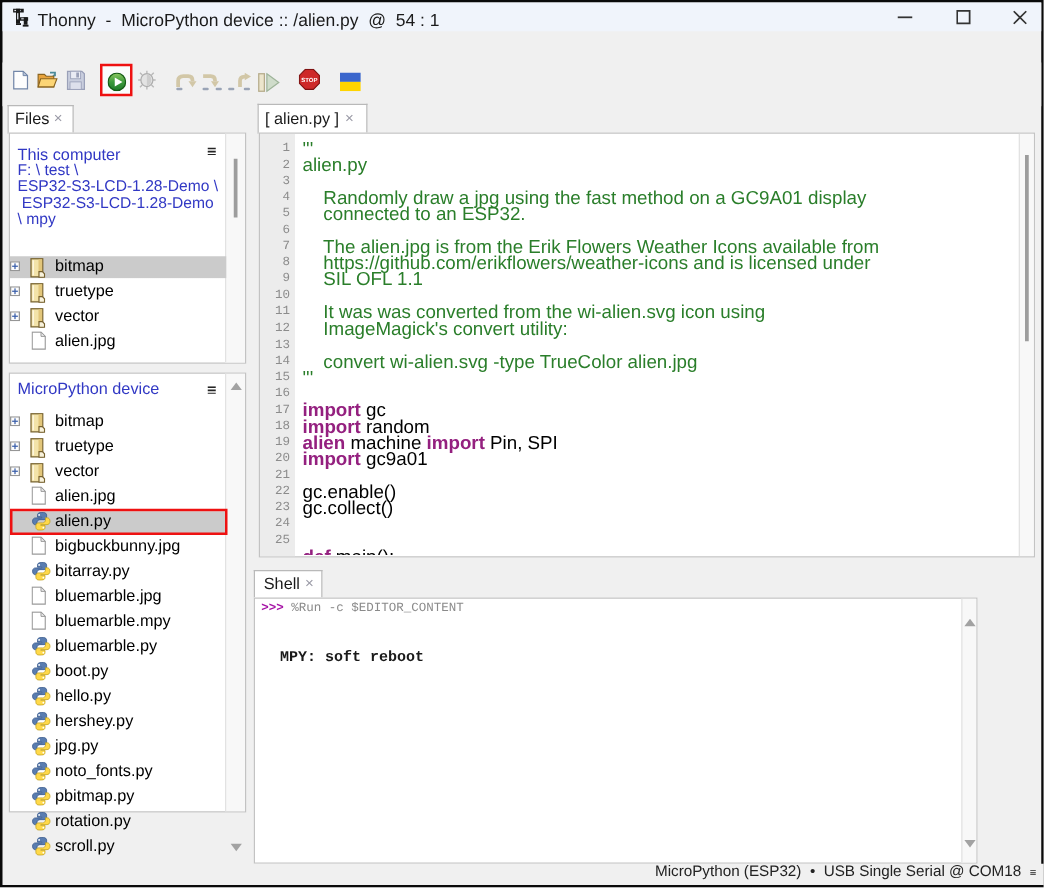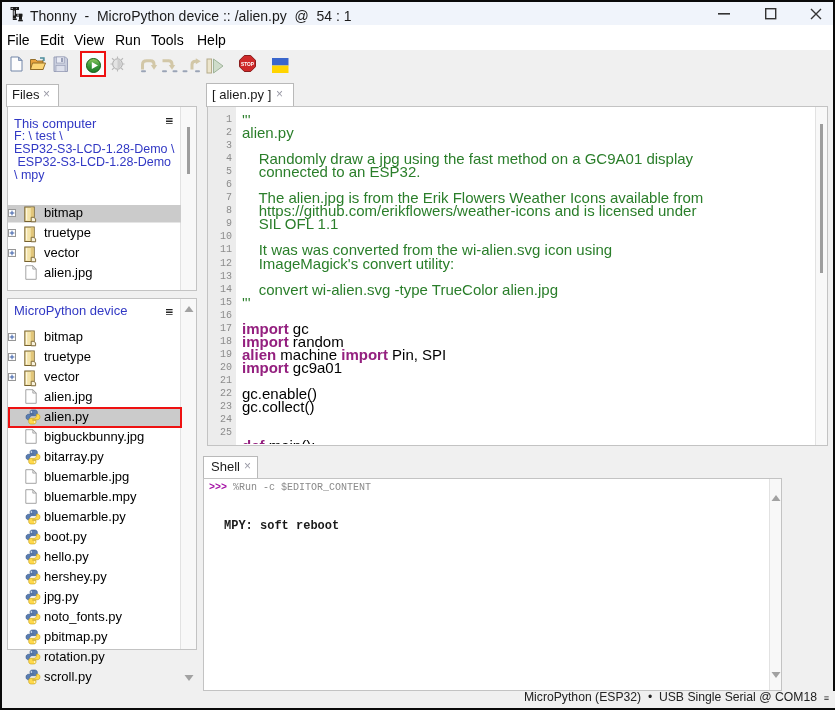--- a/index.html
+++ b/index.html
@@ -68,28 +68,20 @@
     </svg>
     <svg class="abs winbtn" style="left:716px;top:10.5px" width="12" height="2">
         <rect width="12" height="1.6" fill="#333"></rect>
       </svg>
     <svg class="abs winbtn" style="left:763px;top:6px" width="12" height="12">
         <rect x="0.7" y="0.7" width="10" height="10" fill="none" stroke="#333" stroke-width="1.4"></rect>
       </svg>
     <svg class="abs winbtn" style="left:808px;top:6px" width="12" height="12">
         <path d="M1 1 L11 11 M11 1 L1 11" stroke="#333" stroke-width="1.4"></path>
       </svg>
-  </div>
-  <div class="abs" id="menubar">
-    <span class="menuitem" style="left:5px">File</span>
-    <span class="menuitem" style="left:38px">Edit</span>
-    <span class="menuitem" style="left:72px">View</span>
-    <span class="menuitem" style="left:113px">Run</span>
-    <span class="menuitem" style="left:149px">Tools</span>
-    <span class="menuitem" style="left:195px">Help</span>
   </div>
   <div class="abs" id="toolbar"></div>
 
   <svg class="abs" style="left:8px;top:54px" width="13" height="16" viewBox="0 0 13 16">
     <path d="M1 1 h7.5 l3.5 3.5 v10.5 h-11 z" fill="#fdfdfd" stroke="#7286a8" stroke-width="1"></path>
     <path d="M8.5 1 l3.5 3.5 h-3.5 z" fill="#b8c4d8" stroke="#7286a8" stroke-width="0.8"></path>
   </svg>
   <svg class="abs" style="left:27px;top:53px" width="18" height="17" viewBox="0 0 18 17">
     <path d="M11 3 h4 v3" fill="none" stroke="#4a8a9a" stroke-width="1.4"></path>
     <path d="M15 6 l-2.2 -0.5 l1.8 -1.5 z" fill="#4a8a9a"></path>

